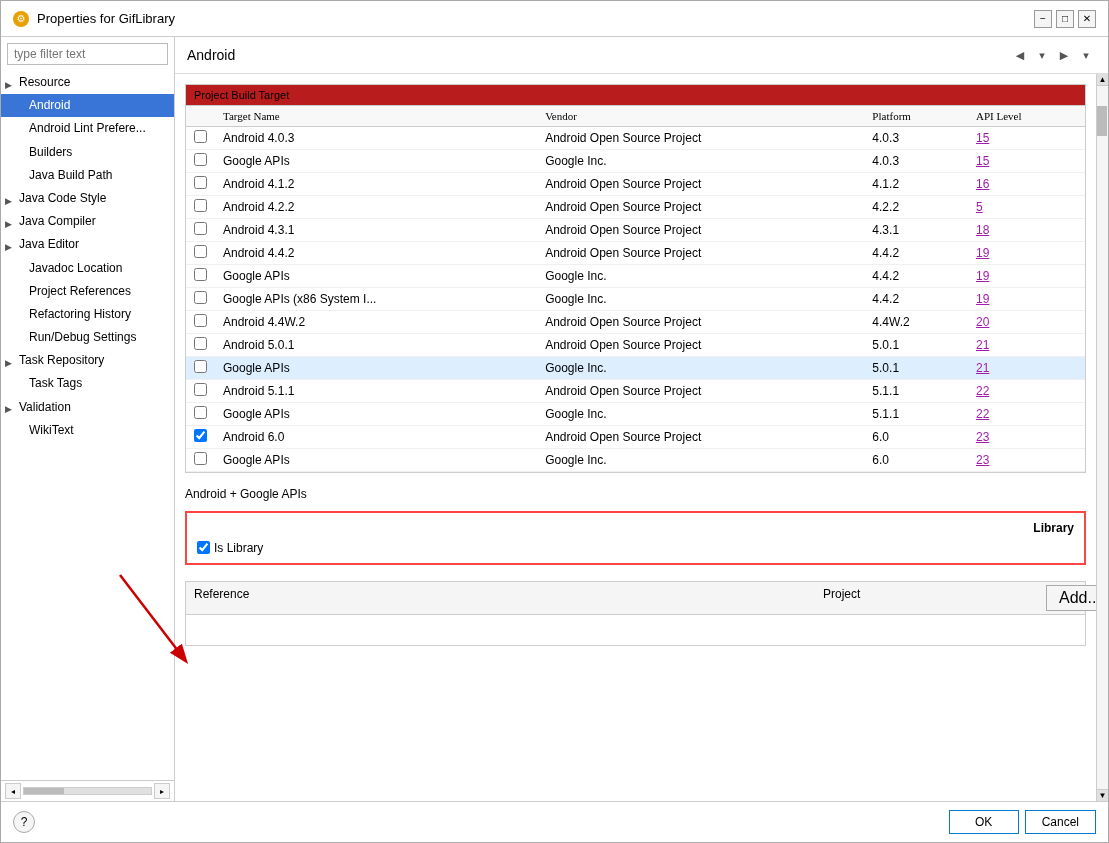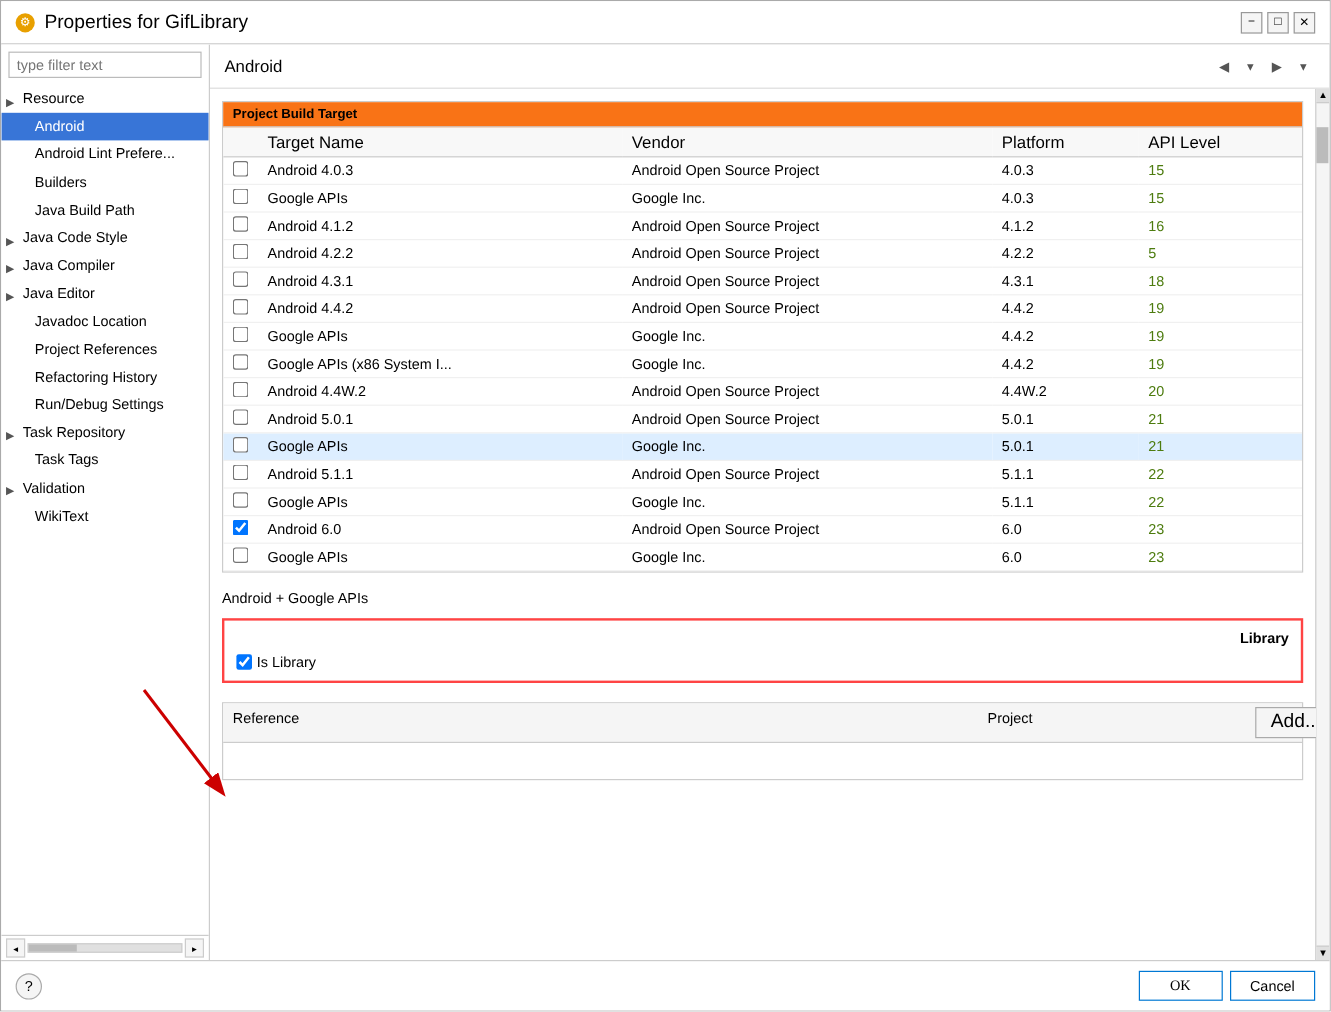--- a/index.html
+++ b/index.html
@@ -2,21 +2,21 @@
 <html><head>
   <meta charset="utf-8">
   <style>
     * { box-sizing: border-box; margin: 0; padding: 0; }
     body { font-family: 'Segoe UI', Arial, sans-serif; font-size: 12px; background: #f0f0f0; color: #000; width: 1109px; height: 843px; overflow: hidden; }
 
     .window { width: 1109px; height: 843px; background: #fff; border: 1px solid #aaa; display: flex; flex-direction: column; }
 
     .title-bar { background: #fff; border-bottom: 1px solid #ccc; display: flex; align-items: center; padding: 8px 12px; height: 36px; }
     .title-bar-icon { width: 16px; height: 16px; margin-right: 8px; background: #e8a000; border-radius: 50%; display: flex; align-items: center; justify-content: center; font-size: 10px; color: white; flex-shrink: 0; }
-    .title-bar-title { flex: 1; font-size: 16px; color: #000; }
+    .title-bar-title { flex: 1; font-size: 13px; color: #000; }
     .title-bar-controls { display: flex; gap: 4px; }
     .title-bar-btn { width: 18px; height: 18px; border: 1px solid #999; background: #f5f5f5; cursor: pointer; display: flex; align-items: center; justify-content: center; font-size: 10px; }
 
     .content-area { display: flex; flex: 1; overflow: hidden; }
 
     .sidebar { width: 174px; background: #fff; border-right: 1px solid #ccc; display: flex; flex-direction: column; overflow: hidden; flex-shrink: 0; }
     .filter-input { margin: 6px; padding: 3px 6px; border: 1px solid #bbb; font-size: 12px; color: #888; }
 
     .tree-area { flex: 1; overflow-y: auto; overflow-x: hidden; }
     .tree-item { padding: 2px 8px 2px 14px; cursor: pointer; white-space: nowrap; font-size: 12px; line-height: 1.6; display: flex; align-items: center; }
@@ -27,43 +27,43 @@
     .scroll-btn { width: 16px; height: 16px; border: 1px solid #ccc; background: #f5f5f5; cursor: pointer; font-size: 8px; display: flex; align-items: center; justify-content: center; }
 
     .main-header { display: flex; align-items: center; padding: 8px 12px; border-bottom: 1px solid #ddd; background: #fff; }
     .main-title { font-size: 14px; font-weight: normal; flex: 1; }
     .nav-btns { display: flex; gap: 2px; }
     .nav-btn { width: 20px; height: 20px; border: none; background: none; cursor: pointer; font-size: 11px; color: #555; display: flex; align-items: center; justify-content: center; }
 
     .main-content { flex: 1; overflow-y: auto; padding: 10px; display: flex; flex-direction: column; gap: 8px; }
 
     .section-box { border: 1px solid #ccc; background: #fff; }
-    .section-title { font-size: 11px; font-weight: bold; padding: 4px 8px; background: #f97316; border-bottom: 1px solid #ccc; }
+    .section-title { font-size: 11px; font-weight: normal; padding: 4px 8px; background: #b91c1c; border-bottom: 1px solid #ccc; }
 
     .build-target-table { width: 100%; border-collapse: collapse; }
-    .build-target-table th { text-align: left; padding: 4px 8px; border-bottom: 1px solid #ccc; font-size: 14px; font-weight: normal; background: #f8f8f8; }
+    .build-target-table th { text-align: left; padding: 4px 8px; border-bottom: 1px solid #ccc; font-size: 11px; font-weight: normal; background: #f8f8f8; font-family: Liberation Serif, serif; }
     .build-target-table td { padding: 3px 8px; font-size: 12px; border-bottom: 1px solid #f0f0f0; }
-    .api-num { color: #4d7c0f; }
+    .api-num { color: #a21caf; text-decoration: underline; }
     .checkbox-cell { width: 20px; }
     .row-checkbox { width: 13px; height: 13px; cursor: pointer; }
     .library-label { font-size: 12px; font-weight: bold; margin-bottom: 6px; text-align: right; }
     .library-checkbox-row { display: flex; gap: 4px; }
     .lib-checkbox { width: 13px; height: 13px; cursor: pointer; }
     .reference-header { display: flex; background: #f5f5f5; border-bottom: 1px solid #ccc; padding: 3px 0; }
     .ref-col { flex: 1; padding: 2px 8px; font-size: 12px; }
     .ref-col-project { width: 200px; flex-shrink: 0; padding: 2px 8px; font-size: 12px; }
     .ref-col-btn { width: 70px; flex-shrink: 0; }
 
     .add-btn { padding: 3px 12px; border: 1px solid #aaa; background: #f5f5f5; cursor: pointer; font-size: 16px; margin-left: 31px; }
 
     .bottom-bar { border-top: 1px solid #ccc; padding: 8px 12px; display: flex; align-items: center; background: #fff; }
     .help-btn { width: 22px; height: 22px; border: 1px solid #aaa; background: #f5f5f5; cursor: pointer; font-size: 12px; display: flex; align-items: center; justify-content: center; border-radius: 50%; }
     .bottom-actions { margin-left: auto; display: flex; gap: 6px; }
     .action-btn { padding: 4px 16px; border: 1px solid #0078d4; background: #fff; cursor: pointer; font-size: 12px; min-width: 70px; }
-    .action-btn.primary { background: #fff; font-family: Liberation Serif, serif; }
+    .action-btn.primary { background: #fff; }
 
     .google-apis-highlight { background: #ddeeff !important; }
 
     .sidebar-hscroll { display: flex; align-items: center; padding: 2px 4px; border-top: 1px solid #ccc; gap: 2px; }
     .hscroll-track { flex: 1; height: 8px; background: #e0e0e0; border: 1px solid #ccc; position: relative; }
     .hscroll-thumb { width: 40px; height: 6px; background: #bbb; position: absolute; top: 0; left: 0; }
 
     .main-vscroll { width: 12px; background: #f5f5f5; border-left: 1px solid #ccc; display: flex; flex-direction: column; }
     .vscroll-up { height: 12px; background: #e0e0e0; border-bottom: 1px solid #ccc; display: flex; align-items: center; justify-content: center; font-size: 8px; cursor: pointer; }
     .vscroll-down { height: 12px; background: #e0e0e0; border-top: 1px solid #ccc; display: flex; align-items: center; justify-content: center; font-size: 8px; cursor: pointer; margin-top: auto; }

